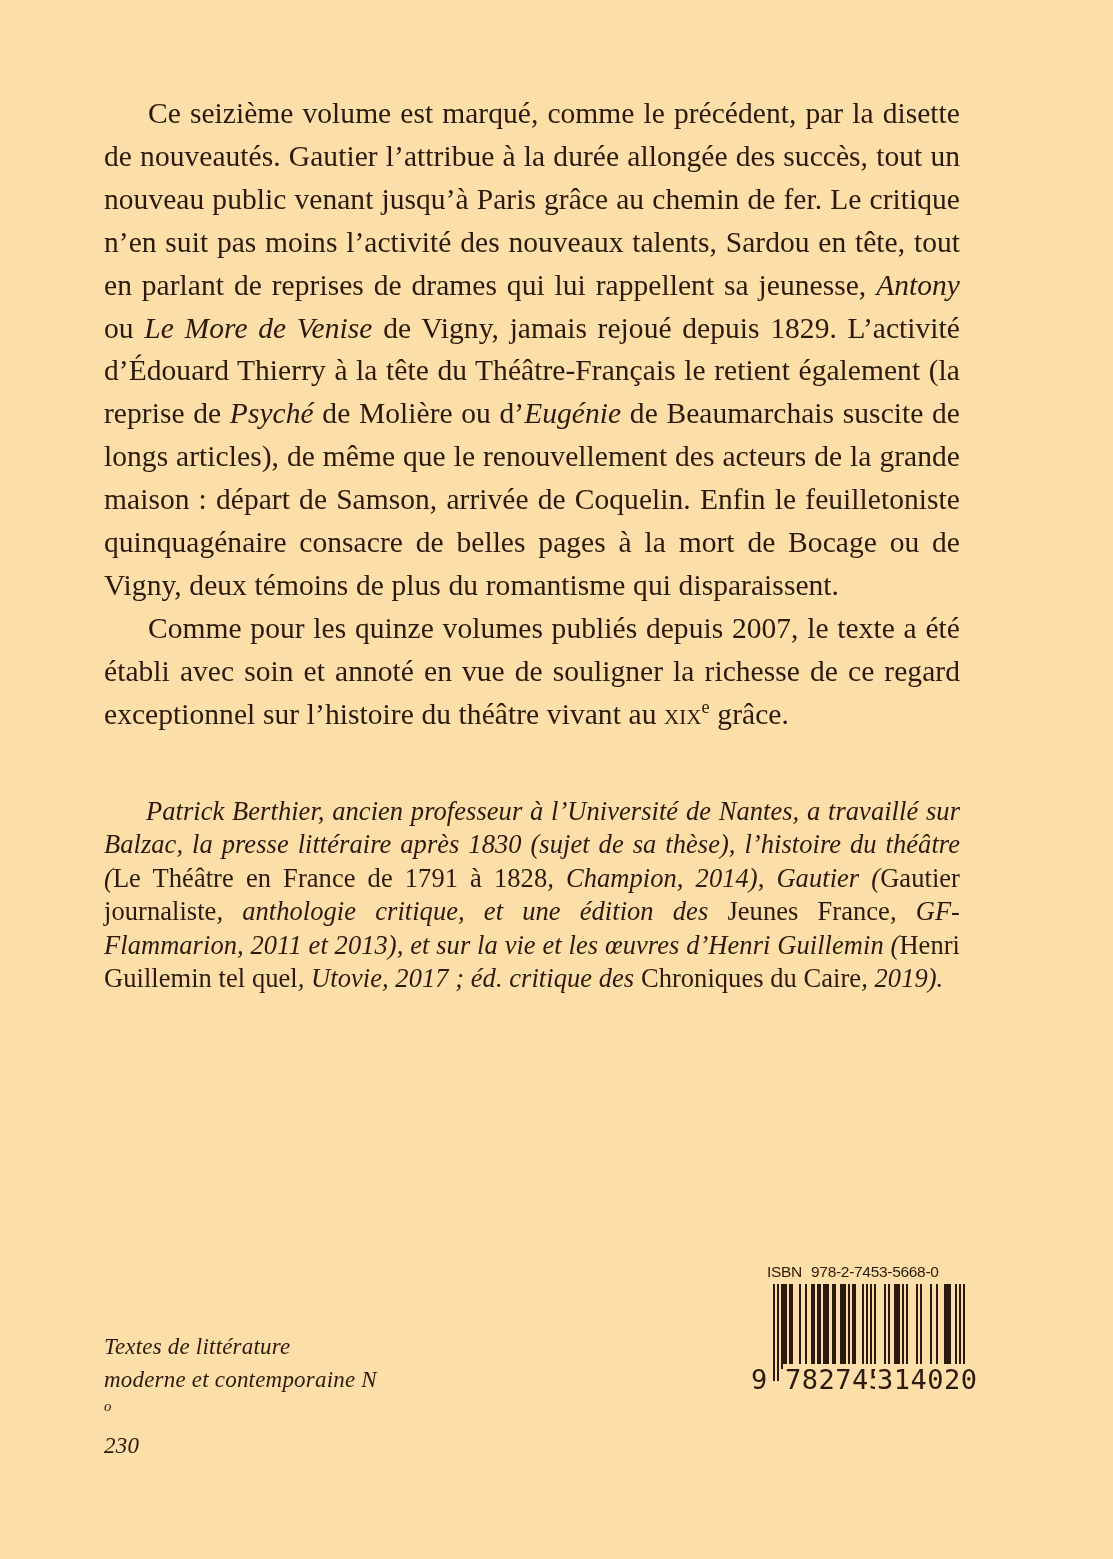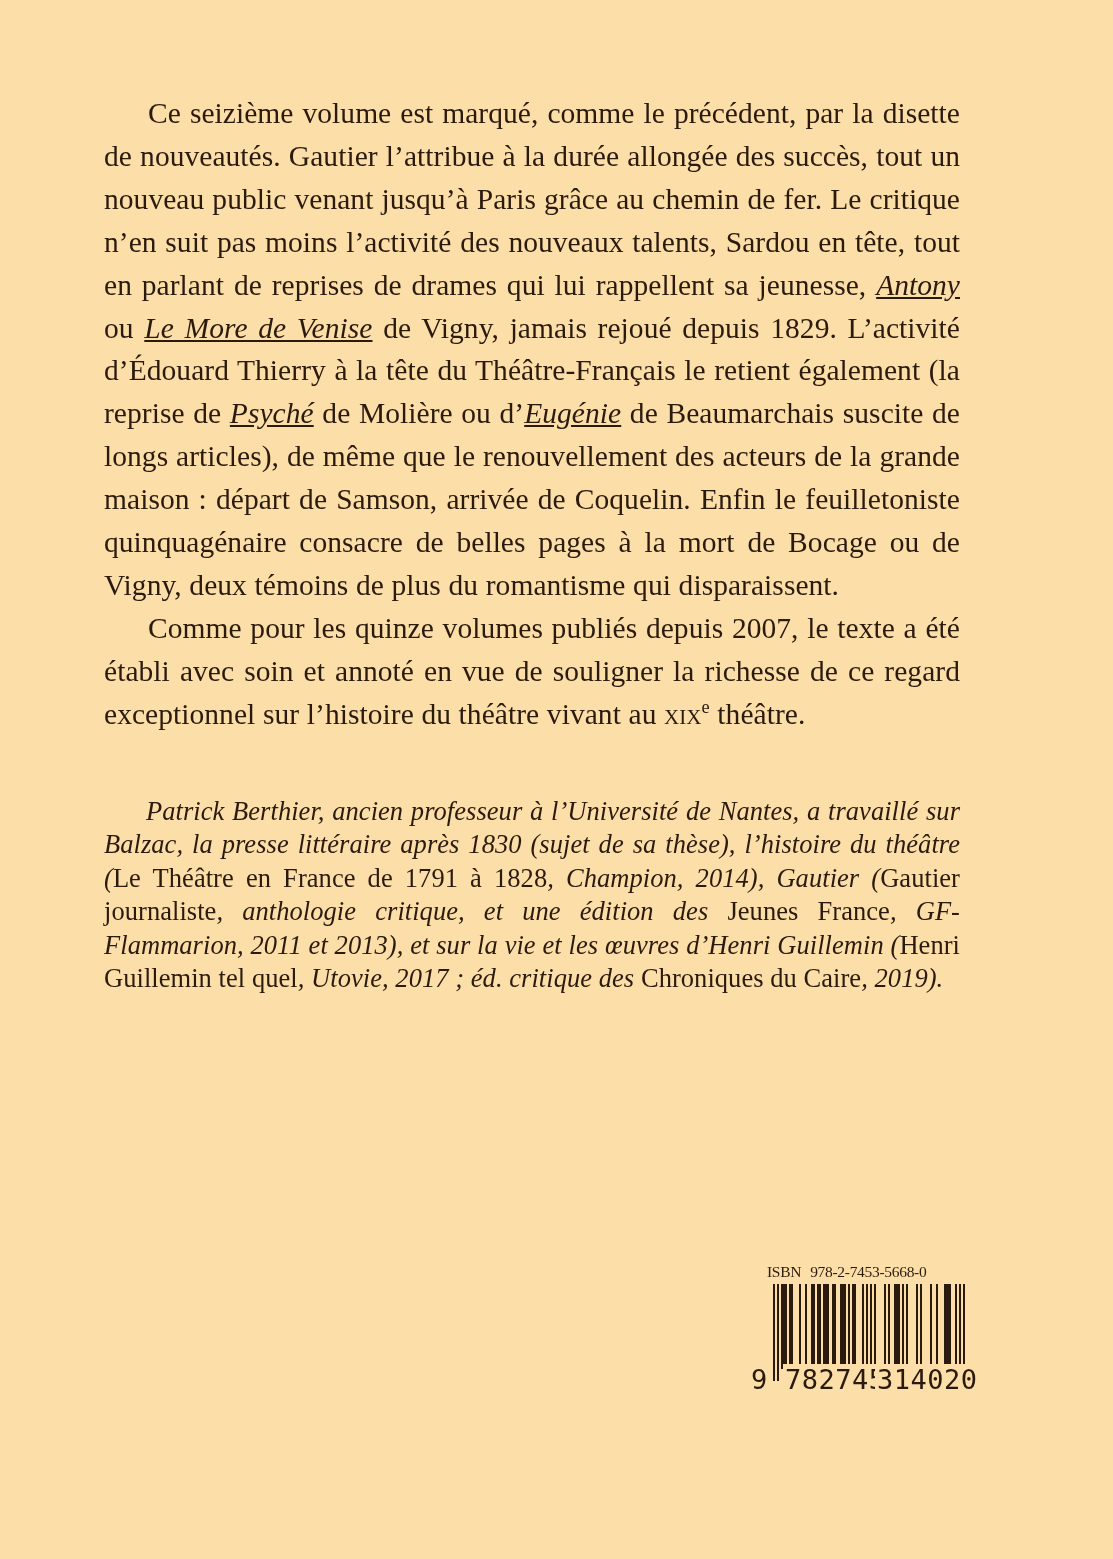--- a/index.html
+++ b/index.html
@@ -34,21 +34,21 @@
     margin: 0;
     font-size: 29.5px;
     line-height: 42.9px;
     text-align: justify;
     text-indent: 44px;
     letter-spacing: 0.05px;
     word-spacing: 0.2px;
     -webkit-font-smoothing: antialiased;
   }
 
-  p.blurb i, p.blurb em { font-style: italic; text-decoration: underline; }
+  p.blurb i, p.blurb em { font-style: italic; }
 
   .smallcaps {
     font-variant: small-caps;
     font-size: 1em;
   }
   .sup {
     font-size: 0.62em;
     vertical-align: super;
     line-height: 0;
   }
@@ -98,21 +98,21 @@
 
   
   .barcode-area {
     position: absolute;
     left: 751px;
     top: 1263px;
     width: 230px;
     height: 148px;
   }
   .isbn-line {
-    font-family: Liberation Serif, serif;
+    font-family: Liberation Sans, sans-serif;
     font-size: 15.5px;
     letter-spacing: -0.3px;
     color: #2b1a0e;
     white-space: nowrap;
     margin-left: 16px;
     margin-bottom: 3px;
     font-weight: 500;
   }
   .isbn-line .lbl { margin-right: 9px; }
 
@@ -174,28 +174,32 @@
 </style>
 </head>
 <body>
 
 <div class="page">
 
   <div class="textblock">
 
     <p class="blurb"><span>Ce seizième volume est marqué, comme le précédent, par la disette de nouveautés. Gautier l’attribue à la durée allongée des succès, tout un nouveau public venant jusqu’à Paris grâce au chemin de fer. Le critique n’en suit pas moins l’activité des nouveaux talents, Sardou en tête, tout en parlant de reprises de drames qui lui rappellent sa jeunesse, </span><i>Antony</i><span> ou </span><i>Le More de Venise</i><span> de Vigny, jamais rejoué depuis 1829. L’activité d’Édouard Thierry à la tête du Théâtre-Français le retient également (la reprise de </span><i>Psyché</i><span> de Molière ou d’</span><i>Eugénie</i><span> de Beaumarchais suscite de longs articles), de même que le renouvellement des acteurs de la grande maison : départ de Samson, arrivée de Coquelin. Enfin le feuilletoniste quinquagénaire consacre de belles pages à la mort de Bocage ou de Vigny, deux témoins de plus du romantisme qui disparaissent.</span></p>
 
-    <p class="blurb"><span>Comme pour les quinze volumes publiés depuis 2007, le texte a été établi avec soin et annoté en vue de souligner la richesse de ce regard exceptionnel sur l’histoire du théâtre vivant au </span><span class="smallcaps">xix</span><span class="sup">e</span><span> théâtre.</span></p>
+    <p class="blurb"><span>Comme pour les quinze volumes publiés depuis 2007, le texte a été établi avec soin et annoté en vue de souligner la richesse de ce regard exceptionnel sur l’histoire du théâtre vivant au </span><span class="smallcaps">xix</span><span class="sup">e</span><span> grâce.</span></p>
 
   </div>
 
   <div class="bioblock">
     <p class="bio"><span>Patrick Berthier, ancien professeur à l’Université de Nantes, a travaillé sur Balzac, la presse littéraire après 1830 (sujet de sa thèse), l’histoire du théâtre (</span><span class="rm">Le Théâtre en France de 1791 à 1828</span><span>, Champion, 2014), Gautier (</span><span class="rm">Gautier journaliste</span><span>, anthologie critique, et une édition des </span><span class="rm">Jeunes France</span><span>, GF-Flammarion, 2011 et 2013), et sur la vie et les œuvres d’Henri Guillemin (</span><span class="rm">Henri Guillemin tel quel</span><span>, Utovie, 2017 ; éd. critique des </span><span class="rm">Chroniques du Caire</span><span>, 2019).</span></p>
   </div>
 
+  <div class="series">
+    <span>Textes de littérature</span>
+    <span class="ord"><span>moderne et contemporaine N</span><sup>o</sup><span> 230</span></span>
+  </div>
 
   <div class="barcode-area">
 
     <div class="isbn-line"><span class="lbl">ISBN</span><span>978-2-7453-5668-0</span></div>
 
     <div class="ean">
       <div class="bars" id="ean-bars">
           <span class="g" style="width: 2.02105px;"></span>
           <span class="w" style="width: 2.02105px;"></span>
           <span class="g" style="width: 2.02105px;"></span>

